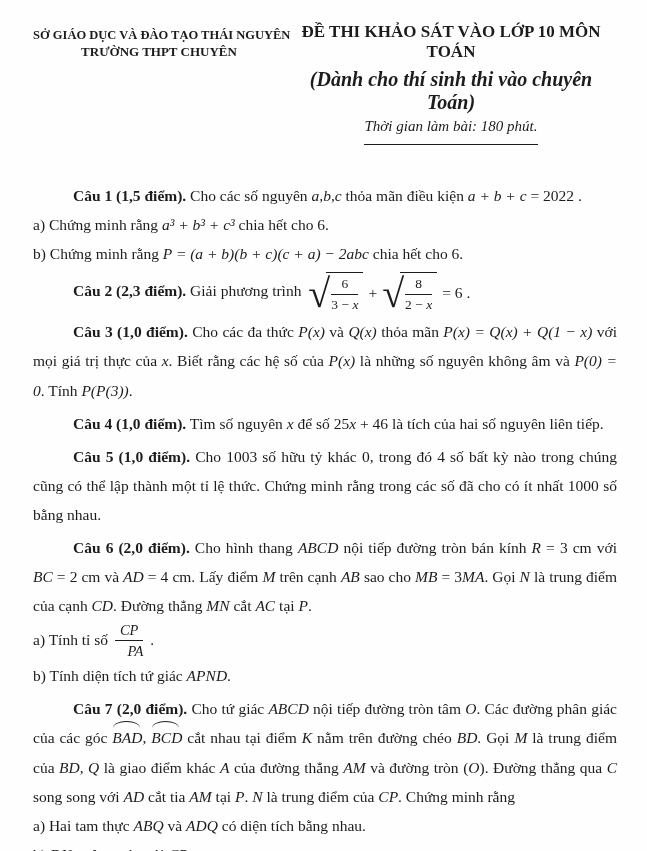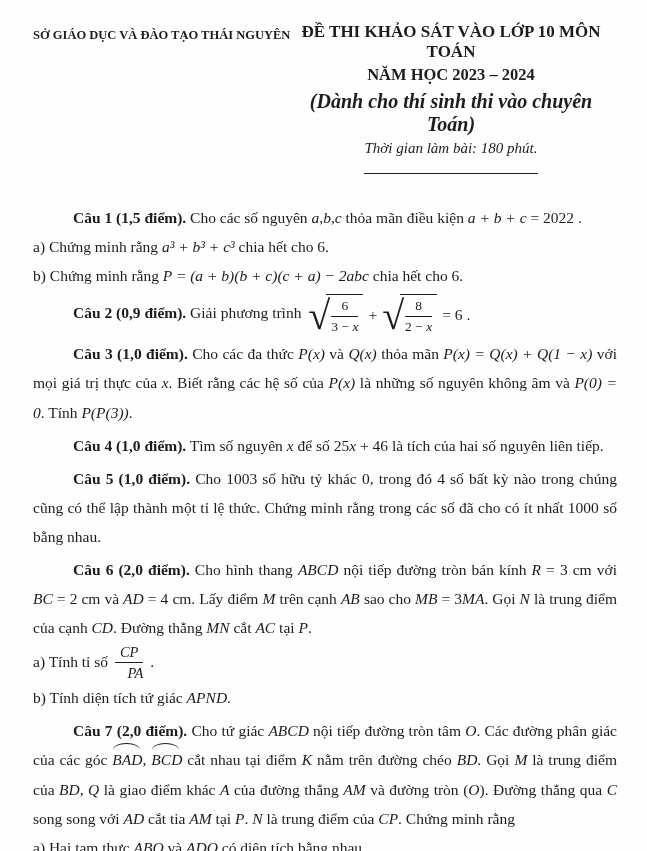--- a/index.html
+++ b/index.html
@@ -17,21 +17,21 @@
   
   .header { display: flex; align-items: flex-start; }
   .header-left { width: 252px; text-align: center; padding-top: 5px; flex-shrink: 0; }
   .hl1 { font-weight: 700; font-size: 12.5px; line-height: 1.3; white-space: nowrap; }
   .hl2 { font-weight: 700; font-size: 13px; margin-top: 1px; }
   .header-right { flex: 1; text-align: center; }
   .hr-title { font-weight: 700; font-size: 17px; line-height: 1.2; }
   .hr-year  { font-weight: 700; font-size: 16.5px; margin-top: 2px; }
   .hr-sub   { font-weight: 700; font-style: italic; font-size: 20px; margin-top: 5px; }
   .hr-time  { font-style: italic; font-size: 15px; margin-top: 4px; }
-  .hr-time .u { border-bottom: 1.4px solid #1c1c1c; padding-bottom: 17px; text-align: right; }
+  .hr-time .u { border-bottom: 1.4px solid #1c1c1c; padding-bottom: 10px; text-align: right; }
   
   .doc-body { margin-top: 42px; font-size: 15.5px; }
   .para { margin: 0; line-height: 1.88; text-align: justify; }
   .para.q { margin-top: 4px; }
   .seg-b { font-weight: 700; margin-left: 40px; }
   .seg-i { font-style: italic; }
   .seg-r { font-style: normal; }
   .seg-a { font-style: italic; position: relative; display: inline-block; }
   .seg-a::before {
     content: ""; position: absolute; top: -2px; left: 1px; right: 3px; height: 6px;
@@ -52,37 +52,37 @@
   .op { margin: 0 5px; }
 </style>
 </head>
 <body>
 
 <div class="page">
 
   <div class="header">
     <div class="header-left">
       <div class="hl1">SỞ GIÁO DỤC VÀ ĐÀO TẠO THÁI NGUYÊN</div>
+      <div class="hl2">TRƯỜNG THPT CHUYÊN</div>
     </div>
     <div class="header-right">
       <div class="hr-title">ĐỀ THI KHẢO SÁT VÀO LỚP 10 MÔN TOÁN</div>
-      <div class="hr-year">NĂM HỌC 2023 – 2024</div>
       <div class="hr-sub">(Dành cho thí sinh thi vào chuyên Toán)</div>
       <div class="hr-time"><span class="u">Thời gian làm bài: 180 phút.</span></div>
     </div>
   </div>
 
   <div class="doc-body">
 
     <p class="para q"><span class="seg-b">Câu 1 (1,5 điểm).</span><span class="seg-r"> Cho các số nguyên </span><span class="seg-i">a,b,c</span><span class="seg-r"> thỏa mãn điều kiện </span><span class="seg-i">a + b + c</span><span class="seg-r"> = 2022 .</span></p>
     <p class="para"><span class="seg-r">a) Chứng minh rằng </span><span class="seg-i">a³ + b³ + c³</span><span class="seg-r"> chia hết cho 6.</span></p>
     <p class="para"><span class="seg-r">b) Chứng minh rằng </span><span class="seg-i">P = (a + b)(b + c)(c + a) − 2abc</span><span class="seg-r"> chia hết cho 6.</span></p>
 
     <p class="para q">
-      <span><span class="seg-b">Câu 2 (0,9 điểm).</span><span class="seg-r"> Giải phương trình</span></span>
+      <span><span class="seg-b">Câu 2 (2,3 điểm).</span><span class="seg-r"> Giải phương trình</span></span>
       <span class="math">
         <span class="sqrt">
           <span class="rad">√</span>
           <span class="radicand">
             <span class="frac">
               <span class="fnum seg-r">6</span>
               <span class="fden"><span class="seg-r">3 − </span><span class="seg-i">x</span></span>
             </span>
           </span>
         </span>

